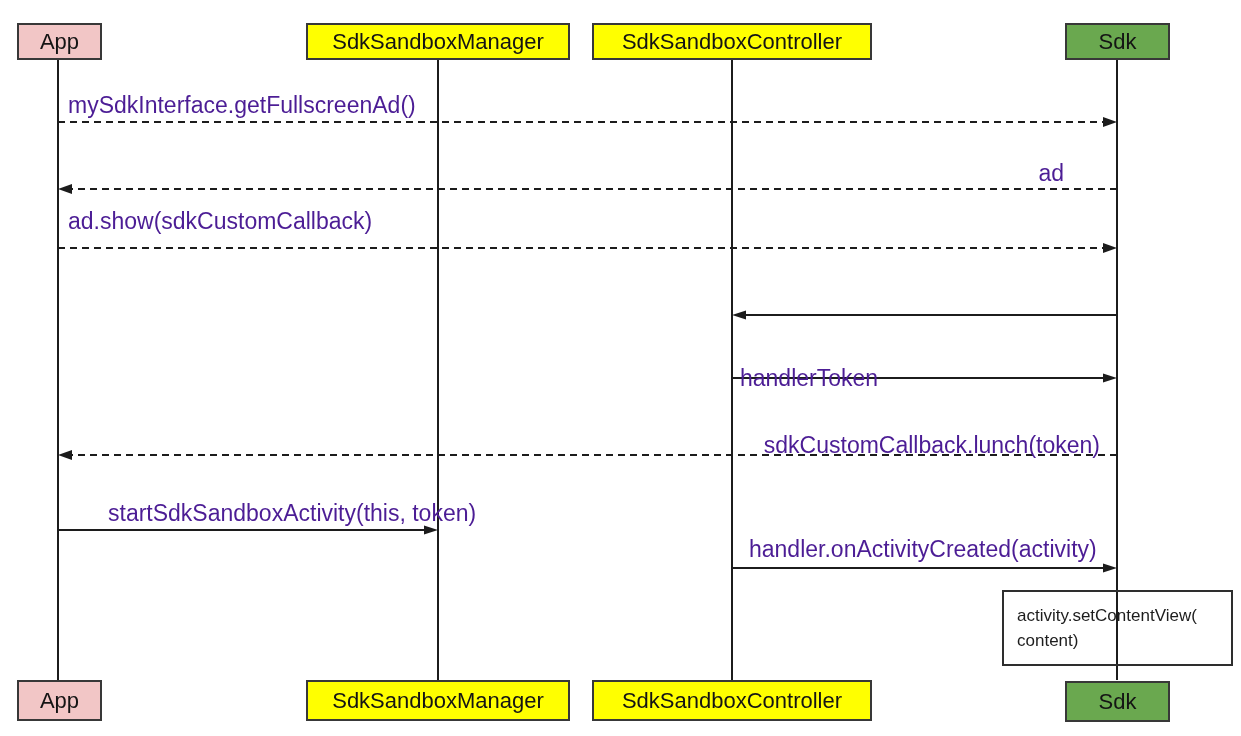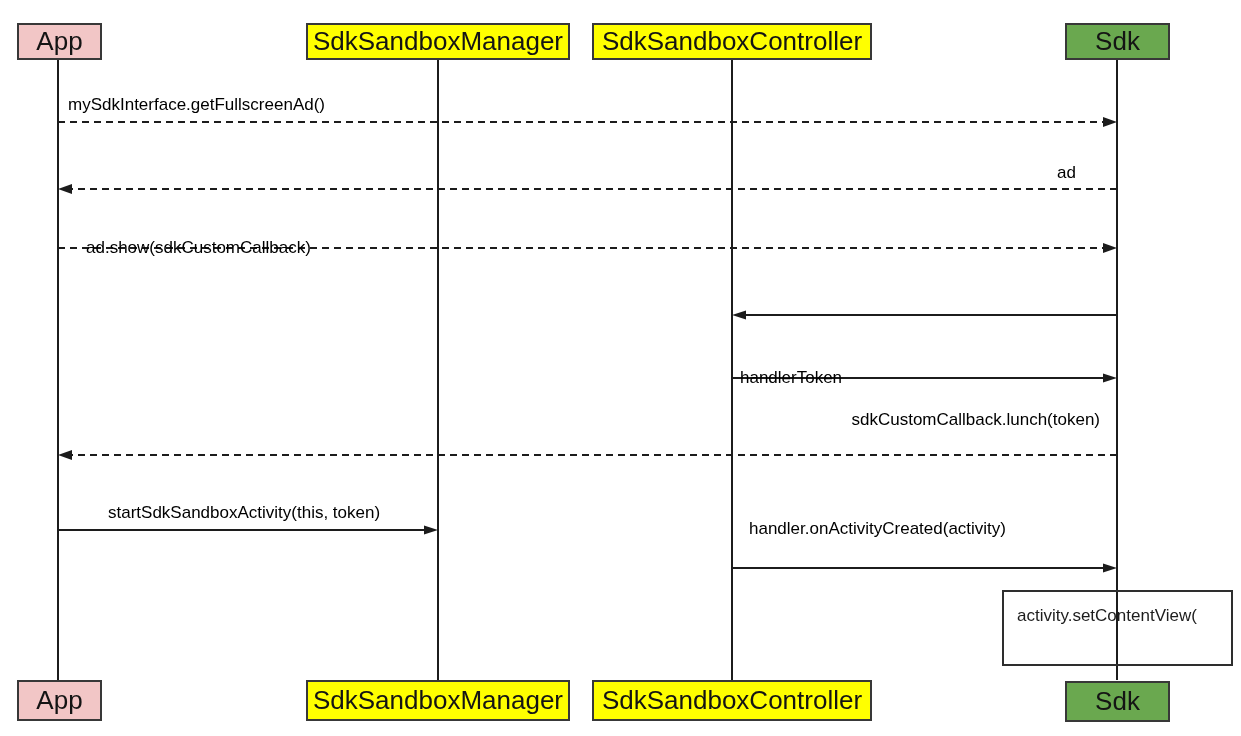--- a/index.html
+++ b/index.html
@@ -20,28 +20,28 @@
     left: 0;
     top: 0;
   }
   .actor-box {
     position: absolute;
     box-sizing: border-box;
     border: 2px solid #383838;
     display: flex;
     align-items: center;
     justify-content: center;
-    font-size: 26px;
+    font-size: 22px;
     color: #141414;
     white-space: nowrap;
   }
   .msg-label {
     position: absolute;
-    font-size: 17px;
-    color: #000000;
+    font-size: 23px;
+    color: #4c1d95;
     white-space: nowrap;
     line-height: 20px;
   }
   .note-box {
     position: absolute;
     left: 1002px;
     top: 590px;
     width: 231px;
     height: 76px;
     box-sizing: border-box;
@@ -121,30 +121,31 @@
   <div class="actor-box" style="left: 17px; top: 680px; width: 85px; height: 41px; background-color: rgb(242, 198, 198);">App</div>
 
   <div class="actor-box" style="left: 306px; top: 680px; width: 264px; height: 41px; background-color: rgb(255, 255, 0);">SdkSandboxManager</div>
 
   <div class="actor-box" style="left: 592px; top: 680px; width: 280px; height: 41px; background-color: rgb(255, 255, 0);">SdkSandboxController</div>
 
   <div class="actor-box" style="left: 1065px; top: 681px; width: 105px; height: 41px; background-color: rgb(106, 168, 79);">Sdk</div>
 
   <div class="msg-label" style="left:68px; top:95px;">mySdkInterface.getFullscreenAd()</div>
 
-  <div class="msg-label" style="right:165px; top:163px;">ad</div>
+  <div class="msg-label" style="right:177px; top:163px;">ad</div>
 
-  <div class="msg-label" style="left:68px; top:238px;margin-left:18px;">ad.show(sdkCustomCallback)</div>
+  <div class="msg-label" style="left:68px; top:211px;">ad.show(sdkCustomCallback)</div>
 
 
   <div class="msg-label" style="left:740px; top:368px;">handlerToken</div>
 
-  <div class="msg-label" style="right:141px; top:410px;">sdkCustomCallback.lunch(token)</div>
+  <div class="msg-label" style="right:141px; top:435px;">sdkCustomCallback.lunch(token)</div>
 
   <div class="msg-label" style="left:68px; top:503px;margin-left:40px;">startSdkSandboxActivity(this, token)</div>
 
-  <div class="msg-label" style="left:749px; top:519px;text-align:right;">handler.onActivityCreated(activity)</div>
+  <div class="msg-label" style="left:749px; top:539px;text-align:right;">handler.onActivityCreated(activity)</div>
 
   <div class="note-box">
     <div>activity.setContentView(</div>
+    <div>content)</div>
   </div>
 
 </div>
 
 </body></html>

